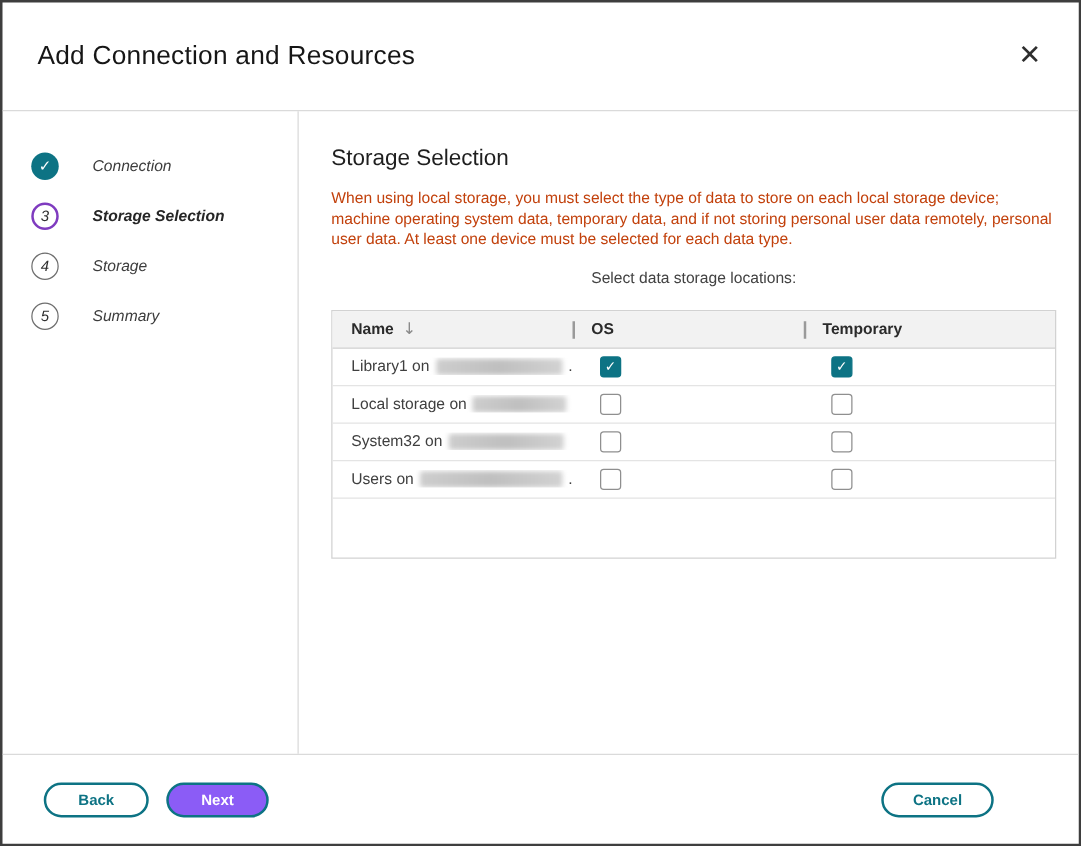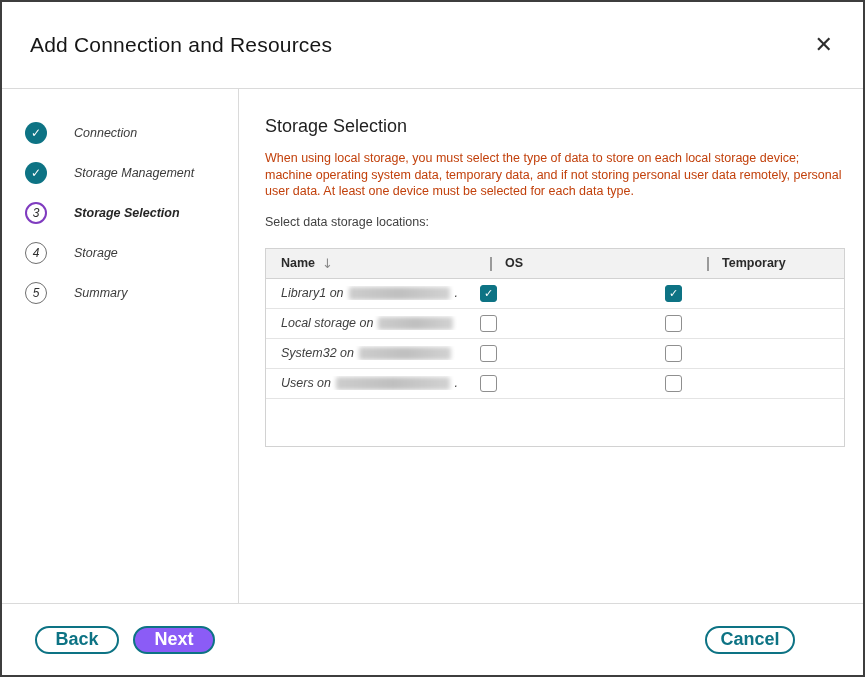--- a/index.html
+++ b/index.html
@@ -49,51 +49,51 @@
   .step-icon.upcoming{ border:1.5px solid #6f6f6f; }
   .step-label{ font-size:12.5px; color:#3c3c3c; }
   .step.current .step-label{ font-weight:bold; color:#262626; }
 
   .content{ flex:1; padding:27px 22px 0 26px; }
   .content-heading{ font-size:18px; font-weight:normal; color:#1f1f1f; }
   .content-desc{
     margin-top:13px; max-width:584px;
     font-size:12.5px; line-height:16.5px; color:#c2410c;
   }
-  .select-label{ margin-top:15px; font-size:12.5px; color:#424242; }
+  .select-label{ margin-top:15px; font-size:12.5px; color:#424242;text-align:center; }
 
   
   .storage-table{
     margin-top:19px; width:580px; height:199px;
     border:1px solid #d2d2d2;
     display:flex; flex-direction:column;
     font-size:12.5px;
   }
   .thead{
     flex:0 0 30px;
     display:grid; grid-template-columns:192px 185px 1fr;
     align-items:center;
     background:#f2f2f2; border-bottom:1px solid #d2d2d2;
-    color:#2b2b2b; font-weight:bold;gap:32px;
+    color:#2b2b2b; font-weight:bold;
   }
   .th{ display:flex; align-items:center; gap:7px; padding-left:15px; position:relative; height:100%; }
   .th .col-sep{
     position:absolute; left:0; top:8px;
     width:2px; height:14px; background:#9a9a9a;
   }
   .sort-icon{ color:#8a8a8a; font-weight:normal; font-size:13px; font-family:"DejaVu Sans",sans-serif; }
 
   .trow{
     flex:0 0 30px;
     display:grid; grid-template-columns:192px 185px 1fr;
     align-items:center;
     border-bottom:1px solid #e4e4e4;
     color:#3f3f3f;
   }
-  .name-cell{ padding-left:15px; display:flex; align-items:flex-end; gap:5px; white-space:nowrap; overflow:hidden;font-style:italic; }
+  .name-cell{ padding-left:15px; display:flex; align-items:flex-end; gap:5px; white-space:nowrap; overflow:hidden; }
   .redact{
     display:inline-block; height:13px; border-radius:2px;
     background:linear-gradient(90deg,#cdcdcd,#bfbfbf,#d2d2d2);
     filter:blur(2px);
   }
   .cb-cell{ padding-left:22px; display:flex; align-items:center; }
   .checkbox{
     width:17px; height:17px;
     border:1px solid #8f8f8f; border-radius:3px;
     background:#fff; cursor:pointer;
@@ -105,21 +105,21 @@
 
   
   .dlg-footer{
     flex:0 0 72px;
     border-top:1px solid #dadada;
     display:flex; align-items:center;
     padding:0 68px 0 33px; gap:14px;
   }
   .btn{
     height:28px; border-radius:14px;
-    font-family:inherit; font-size:18px; font-weight:bold;
+    font-family:inherit; font-size:12px; font-weight:bold;
     display:flex; align-items:center; justify-content:center;
     cursor:pointer;
   }
   .btn.secondary{ width:84px; background:#fff; border:2px solid #0d7384; color:#0d7384; }
   .btn.primary{ width:82px; background:#8b5cf6; border:2px solid #0d7384; color:#fff; }
   .btn.cancel-pos{ margin-left:auto; width:90px; }
 </style>
 </head>
 <body>
 
@@ -130,24 +130,20 @@
     <button class="close-btn">✕</button>
   </div>
 
   <div class="dlg-body">
 
     <nav class="sidebar">
       <div class="step">
         <span class="step-icon complete"></span>
         <span class="step-label">Connection</span>
       </div>
-      <div class="step">
-        <span class="step-icon complete"></span>
-        <span class="step-label">Storage Management</span>
-      </div>
       <div class="step current">
         <span class="step-icon current">3</span>
         <span class="step-label">Storage Selection</span>
       </div>
       <div class="step">
         <span class="step-icon upcoming">4</span>
         <span class="step-label">Storage</span>
       </div>
       <div class="step">
         <span class="step-icon upcoming">5</span>

